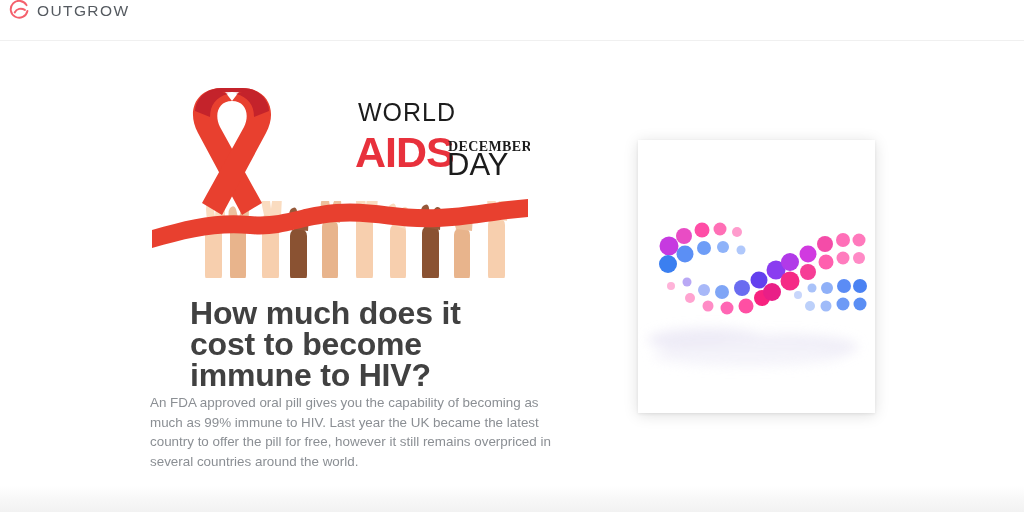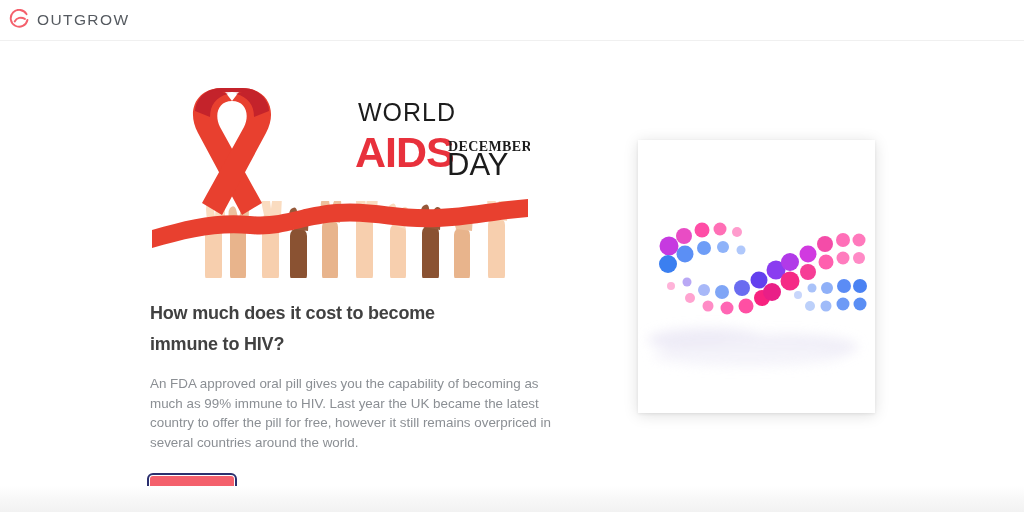--- a/index.html
+++ b/index.html
@@ -18,21 +18,21 @@
 
   
   .header {
     position: absolute;
     top: 0; left: 0;
     width: 1024px;
     height: 41px;
     background: #ffffff;
     border-bottom: 1px solid #f0f0f0;
     display: flex;
-    align-items: center;
+    align-items: flex-start;
     padding-left: 8px;
   }
   .brand {
     display: flex;
     align-items: center;
     gap: 7px;
   }
   .brand-mark { width: 22px; height: 22px; display: block; }
   .brand-name {
     font-size: 15.5px;
@@ -63,31 +63,32 @@
     position: relative;
     width: 380px;
     height: 195px;
     margin-left: 0px;
   }
   .aids-art svg { display: block; }
 
   
   .headline {
     margin-top: 20px;
-    font-size: 18px;
+    font-size: 32px;
     line-height: 31px;
     font-weight: 700;
     color: #414141;
     letter-spacing: -0.2px;
     width: 330px;
+    margin-left: 40px;
   }
 
   
   .body-copy {
-    margin-top: 14px;
+    margin-top: 2px;
     font-size: 13.4px;
     line-height: 19.6px;
     color: #8b8f94;
     width: 408px;
   }
 
   
   .cta-wrap { margin-top: 24px; }
   .cta-button {
     display: inline-flex;

